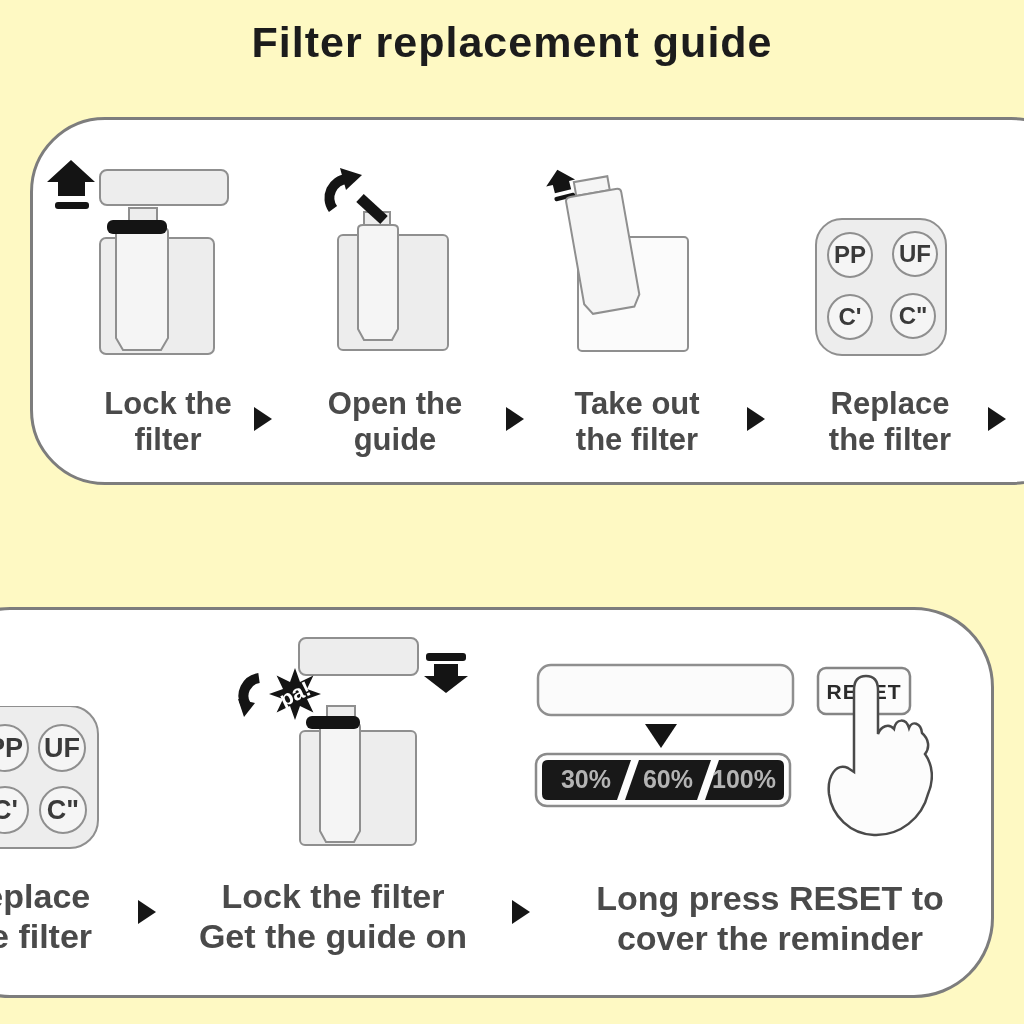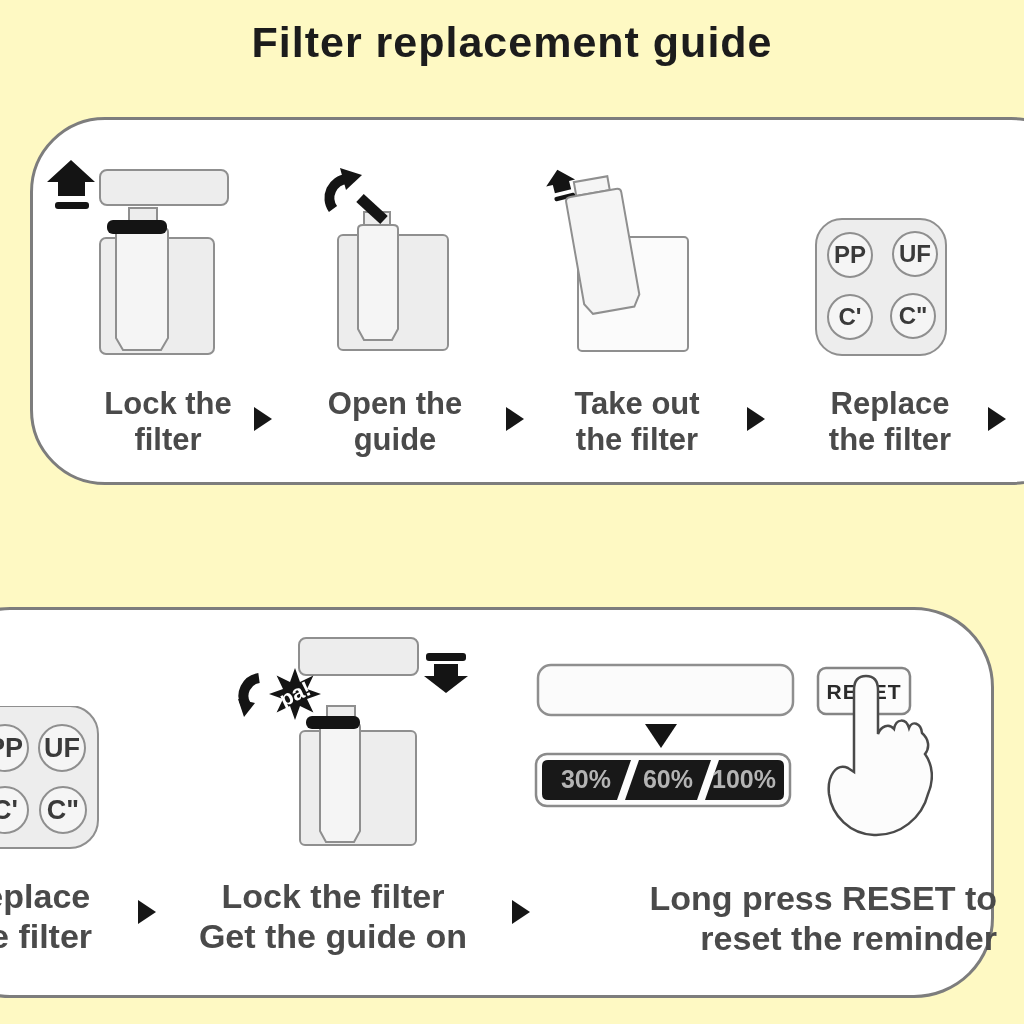--- a/index.html
+++ b/index.html
@@ -8,21 +8,21 @@
   .title{position:absolute;top:18px;left:0;right:0;text-align:center;
          font-size:43px;font-weight:700;color:#1c1c1c;letter-spacing:1px;}
   .panel{position:absolute;border:3px solid #7d7d7d;background:#fff;}
   #panel1{left:30px;top:117px;width:1050px;height:362px;border-radius:75px;}
   #panel2{left:-70px;top:607px;width:1058px;height:385px;border-radius:80px;}
   .icon{position:absolute;}
   .step-label{position:absolute;font-weight:700;color:#4a4a4a;text-align:center;
               font-size:31px;line-height:36px;white-space:nowrap;}
   .step-label span{display:block;}
   .bottom-label{font-size:34px;line-height:40px;}
-  .left-align{text-align:right;margin-left:32px;}
+  .left-align{text-align:center;}
   .tri{position:absolute;width:0;height:0;border-top:12px solid transparent;
        border-bottom:12px solid transparent;border-left:18px solid #161616;}
   .shape-fill{fill:#ededed;stroke:#8f8f8f;stroke-width:2;}
   .shape-fill2{fill:#f5f5f5;stroke:#8f8f8f;stroke-width:2;}
   .blackpart{fill:#141414;stroke:none;}
   .arcstroke{fill:none;stroke:#141414;stroke-width:10;}
   text{font-family:"Liberation Sans","DejaVu Sans",sans-serif;}
   .slot-text{font-size:24px;font-weight:700;fill:#3a3a3a;text-anchor:middle;}
   .slot-text-big{font-size:27px;font-weight:700;fill:#3a3a3a;text-anchor:middle;}
   .pct-text{font-size:25px;font-weight:700;fill:#b4b4b4;text-anchor:middle;}
@@ -168,16 +168,16 @@
     <span>the filter</span>
   </div>
   <div class="tri" style="left:138px;top:900px"></div>
   <div class="step-label bottom-label" style="left:183px;top:876px;width:300px">
     <span>Lock the filter</span>
     <span>Get the guide on</span>
   </div>
   <div class="tri" style="left:512px;top:900px"></div>
   <div class="step-label bottom-label left-align" style="left:575px;top:878px;width:390px">
     <span>Long press RESET to</span>
-    <span>reset the reminder</span>
+    <span>cover the reminder</span>
   </div>
 
 </div>
 
 </body></html>

